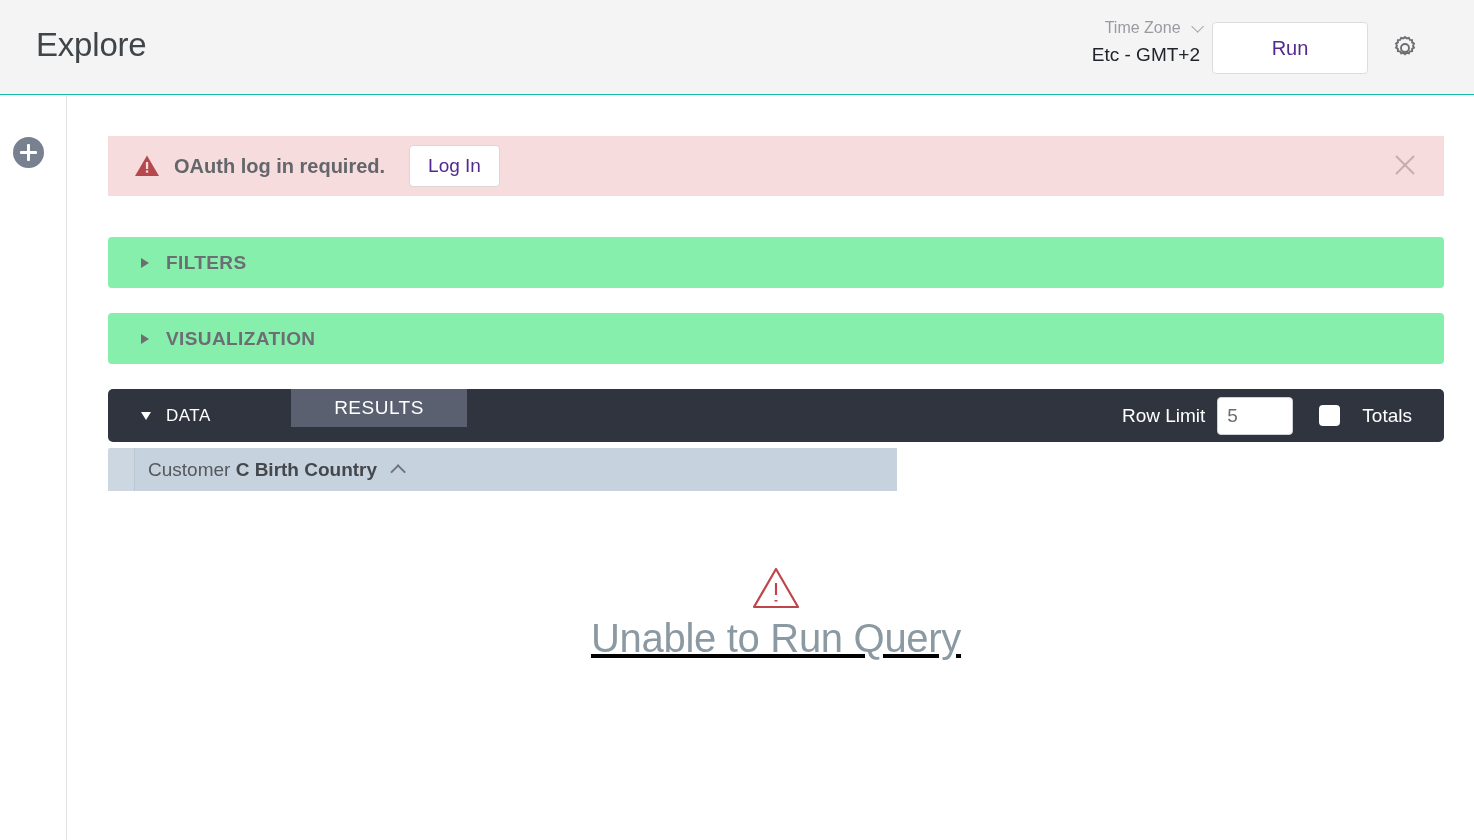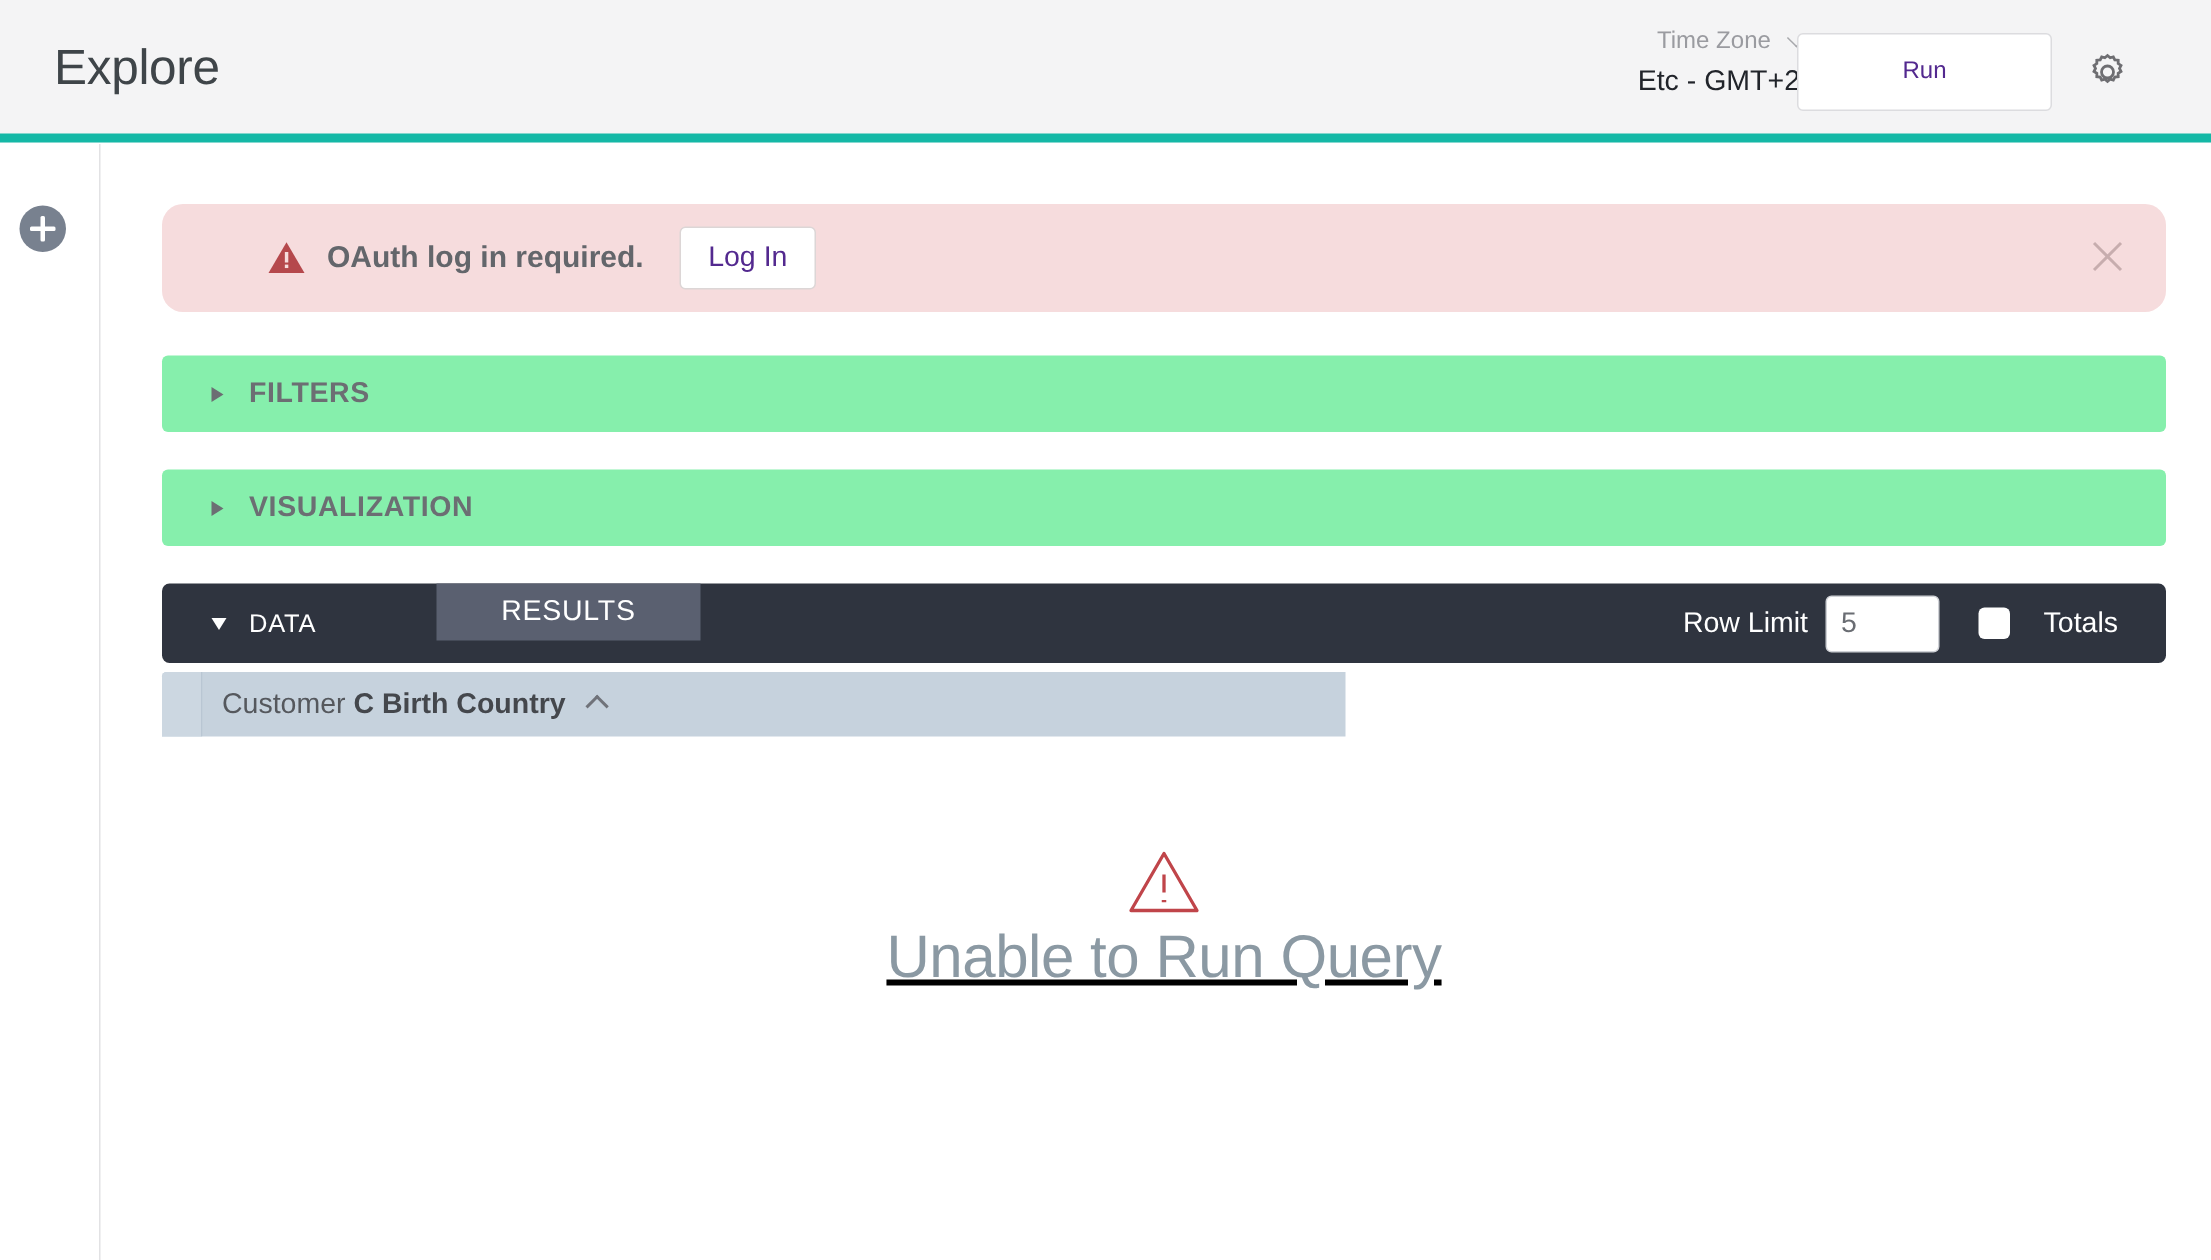--- a/index.html
+++ b/index.html
@@ -8,21 +8,21 @@
     background: #ffffff;
     font-family: "Liberation Sans", sans-serif;
     overflow: hidden;
   }
 
   
   .header {
     position: absolute; left: 0; top: 0;
     width: 1474px; height: 95px;
     background: #f4f4f5;
-    border-bottom: 6px solid #14b8a6;
+    border-bottom: 1px solid #14b8a6;
   }
   .page-title {
     position: absolute; left: 36px; top: 26px;
     font-size: 33px; font-weight: 400; color: #3f4549;
     letter-spacing: -0.2px;
   }
   .tz-block {
     position: absolute; right: 274px; top: 16px;
     text-align: right; width: 200px;
     cursor: pointer;
@@ -37,26 +37,26 @@
     border-right: 1.8px solid #a7a8ac;
     border-bottom: 1.8px solid #a7a8ac;
     transform: rotate(45deg) translateY(-3px);
   }
   .tz-value {
     font-size: 19px; color: #21242a; line-height: 26px;
     margin-top: 2px;
   }
   .run-btn {
     position: absolute; right: 106px; top: 22px;
-    width: 170px; height: 52px;
+    width: 156px; height: 52px;
     background: #ffffff;
     border: 1px solid #dcdcdf;
     border-radius: 4px;
     color: #53298f;
-    font-size: 16px;
+    font-size: 20px;
     font-family: "Liberation Sans", sans-serif;
     cursor: pointer;
   }
   .gear-btn {
     position: absolute; right: 48px; top: 28px;
     width: 42px; height: 42px;
     background: none; border: none; cursor: pointer;
     display: flex; align-items: center; justify-content: center;
   }
 
@@ -85,24 +85,24 @@
   
   .main {
     position: absolute; left: 68px; top: 96px;
     width: 1406px; height: 744px;
     background: #ffffff;
   }
 
   
   .banner {
     position: absolute; left: 40px; top: 40px;
-    width: 1336px; height: 72px;
+    width: 1336px; height: 60px;
     background: #f6dcdd;
-    border-radius: 14px;
-    display: flex; align-items: center; padding-left: 44px;
+    border-radius: 0;
+    display: flex; align-items: center;
   }
   .banner-warn {
     margin-left: 26px; width: 26px; height: 26px;
     display: flex; align-items: center; justify-content: center;
   }
   .banner-text {
     margin-left: 14px;
     font-size: 20px; font-weight: bold; color: #63666b;
   }
   .login-btn {

